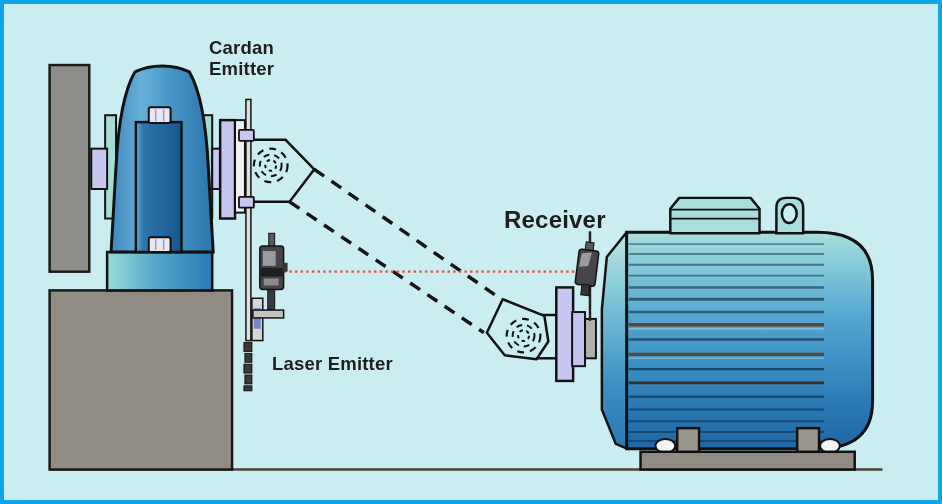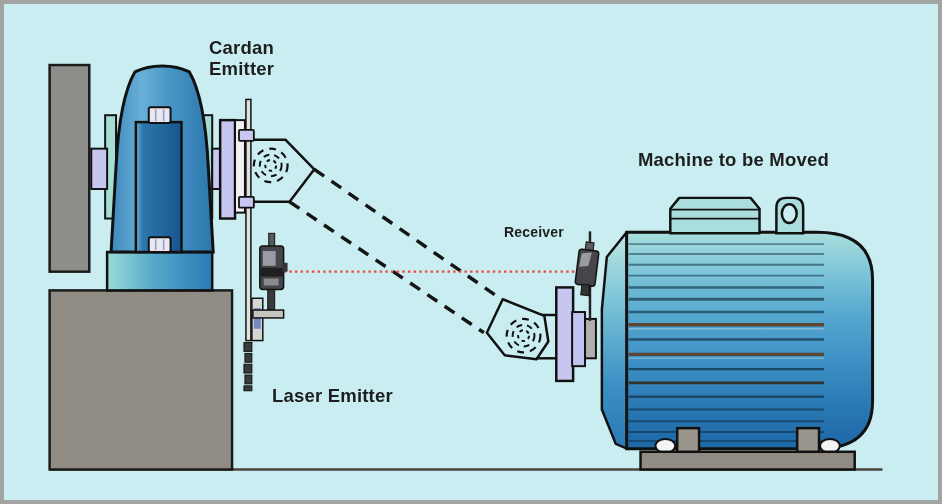--- a/index.html
+++ b/index.html
@@ -1,20 +1,20 @@
 <!DOCTYPE html>
 <html><head>
 <meta charset="utf-8">
 <style>
   html,body{margin:0;padding:0;background:#ffffff;}
   #frame{
     position:relative;
     width:942px;height:504px;
     box-sizing:border-box;
-    border:4px solid #a3a3a3;
+    border:4px solid #0ea5e9;
     background:#c9edf0;
     overflow:hidden;
     font-family:"Liberation Sans", sans-serif;
   }
   #scene{position:absolute;left:0;top:0;width:934px;height:496px;display:block;}
   .lbl{
     position:absolute;
     color:#1e1e1e;
     font-weight:700;
     font-size:18.5px;
@@ -192,16 +192,15 @@
       <polygon points="581,254 591,252 589,266 580,268" fill="#9a9aa2"></polygon>
       <rect x="585" y="285" width="8" height="11" fill="#333" stroke="#111" stroke-width="1"></rect>
     </g>
   </g>
 </svg>
 
   <div class="lbl" style="left:205px;top:33px;">
     <div>Cardan</div>
     <div>Emitter</div>
   </div>
-  <div class="lbl" style="left:634px;top:145px;">Machine to be Moved</div>
-  <div class="lbl" style="left:500px;top:205px;font-size:14px;margin-top:13px;">Receiver</div>
-  <div class="lbl" style="left:268px;top:349px;margin-top:32px;">Laser Emitter</div>
+  <div class="lbl" style="left:500px;top:205px;font-size:24px;">Receiver</div>
+  <div class="lbl" style="left:268px;top:349px;">Laser Emitter</div>
 </div>
 
 </body></html>

